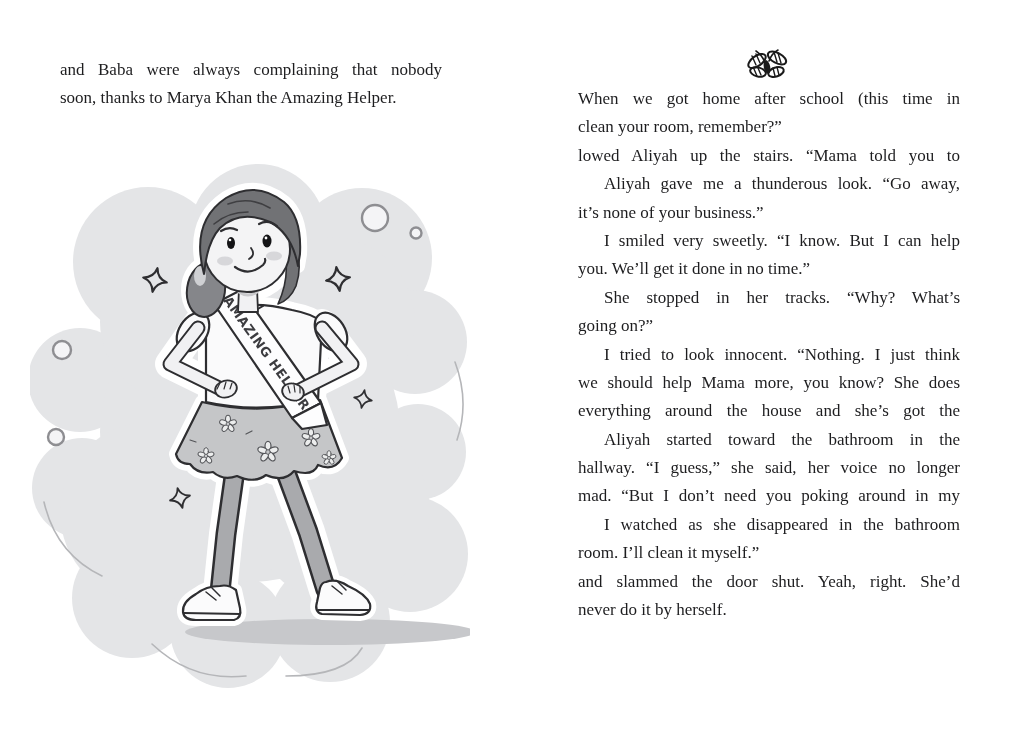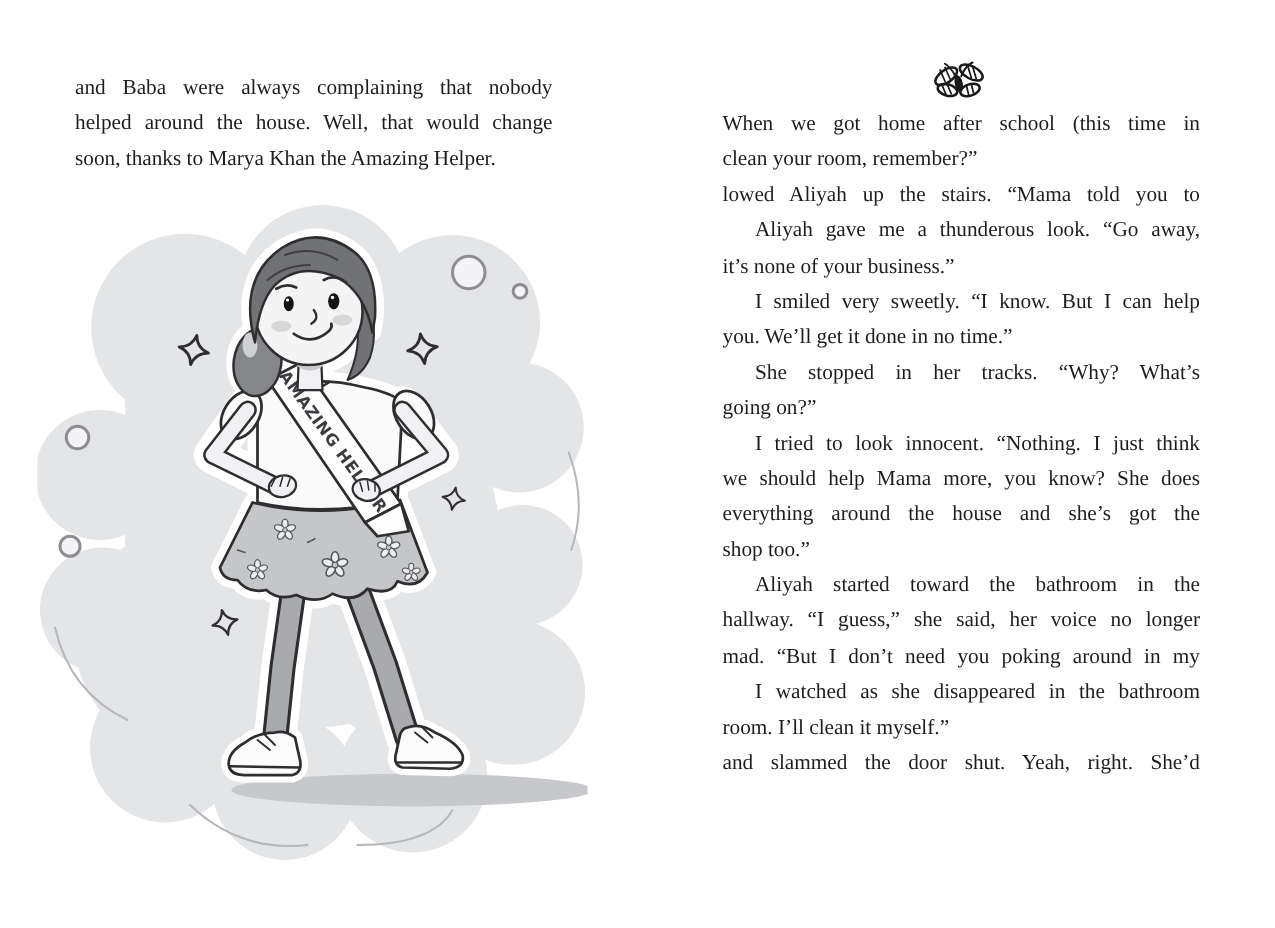--- a/index.html
+++ b/index.html
@@ -17,21 +17,20 @@
   svg{display:block;}
 </style>
 </head>
 <body>
 
 <div class="spread">
 
   <div>
     <div id="left-text" class="textblock">
         <div class="tline">and Baba were always complaining that nobody</div>
-        <div class="tline">helped around the house. Well, that would change</div>
         <div class="tline last">soon, thanks to Marya Khan the Amazing Helper.</div>
       </div>
 
     <div id="illustration">
       <svg viewBox="0 0 440 526" width="440" height="526">
 
         <g fill="#e4e5e7">
           <circle cx="118" cy="100" r="75"></circle>
             <circle cx="228" cy="70" r="68"></circle>
           <circle cx="332" cy="96" r="70"></circle>
@@ -200,23 +199,23 @@
         <div class="tline">lowed Aliyah up the stairs. “Mama told you to</div>
         <div class="tline indent">Aliyah gave me a thunderous look. “Go away,</div>
         <div class="tline last">it’s none of your business.”</div>
         <div class="tline indent">I smiled very sweetly. “I know. But I can help</div>
         <div class="tline last">you. We’ll get it done in no time.”</div>
         <div class="tline indent">She stopped in her tracks. “Why? What’s</div>
         <div class="tline last">going on?”</div>
         <div class="tline indent">I tried to look innocent. “Nothing. I just think</div>
         <div class="tline">we should help Mama more, you know? She does</div>
         <div class="tline">everything around the house and she’s got the</div>
-        <div class="tline last">shop too.”</div>
         <div class="tline indent">Aliyah started toward the bathroom in the</div>
         <div class="tline">hallway. “I guess,” she said, her voice no longer</div>
         <div class="tline">mad. “But I don’t need you poking around in my</div>
         <div class="tline indent">I watched as she disappeared in the bathroom</div>
         <div class="tline last">room. I’ll clean it myself.”</div>
         <div class="tline">and slammed the door shut. Yeah, right. She’d</div>
+        <div class="tline last">never do it by herself.</div>
       </div>
   </div>
 
 </div>
 
 </body></html>

